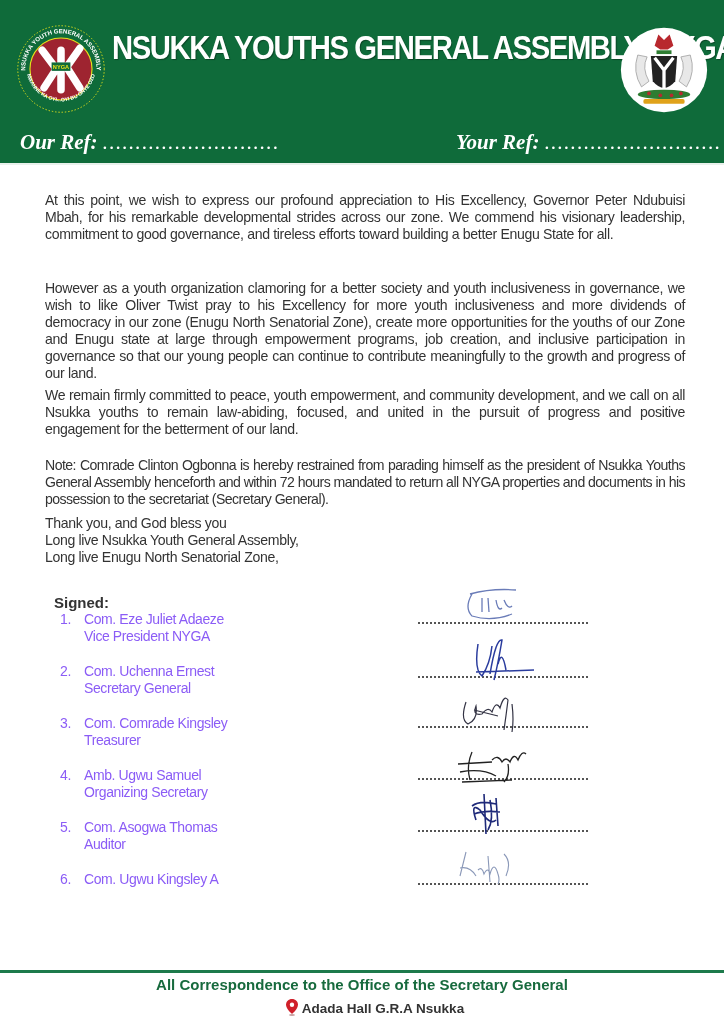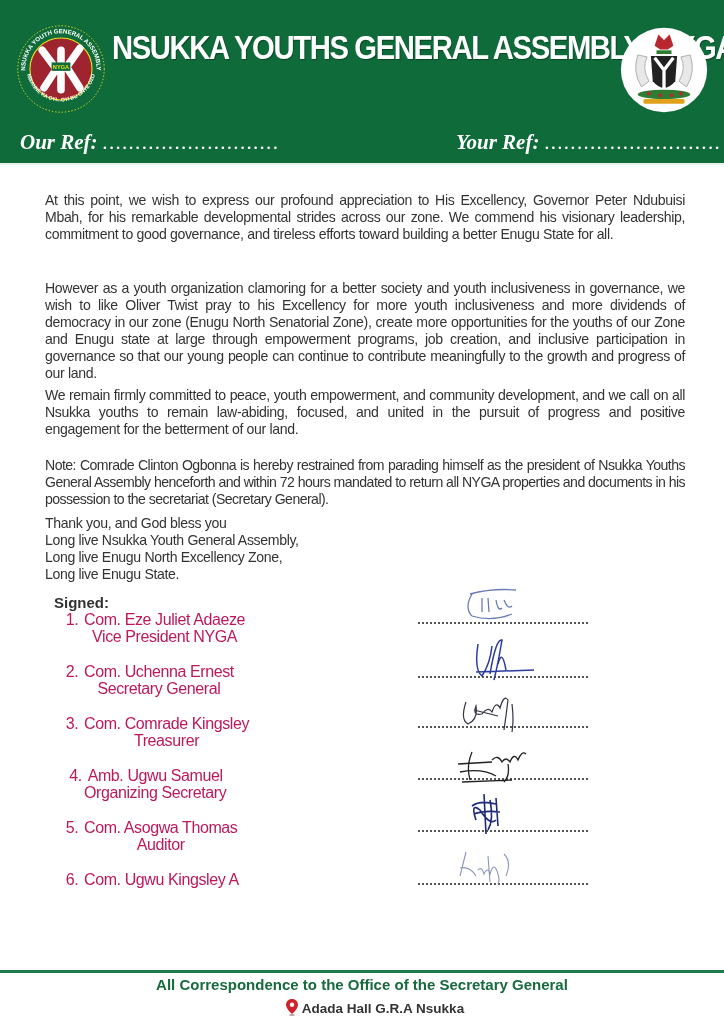--- a/index.html
+++ b/index.html
@@ -31,21 +31,21 @@
     .ref-yours { left: 456px; }
     .para { position: absolute; left: 45px; width: 640px; font-size: 14.1px; line-height: 17px; color: #333; text-align: justify; letter-spacing: -0.35px; }
     .p1 { top: 192px; }
     .p2 { top: 280px; }
     .p3 { top: 387px; }
     .p4 { top: 457px; letter-spacing: -0.55px; }
     .p5 { top: 515px; text-align: left; }
     .closing-line { display: block; }
 
     .signed-label { position: absolute; left: 45px; top: 594px; font-weight: bold; font-size: 15px; color: #333; margin-left: 9px; }
-    .signer { position: absolute; left: 60px; font-size: 16px; line-height: 17px; color: #be185d; letter-spacing: -0.4px; text-align: center; }
+    .signer { position: absolute; left: 60px; font-size: 14px; line-height: 17px; color: #8b5cf6; letter-spacing: -0.4px; }
     .signer .num { display: inline-block; width: 24px; }
     .signer .role { display: block; padding-left: 24px; }
     .sig-line { position: absolute; left: 418px; width: 170px; border-bottom: 2px dotted #555; height: 0; }
     .sig { position: absolute; }
 
     .footer-line { position: absolute; left: 0; top: 970px; width: 724px; height: 3px; background: #1d7a4b; }
     .footer-title { position: absolute; left: 0; top: 976px; width: 724px; text-align: center; font-weight: bold; font-size: 15px; color: #176a3d; }
     .footer-addr { position: absolute; left: 13px; top: 999px; width: 724px; text-align: center; font-weight: bold; font-size: 13.5px; color: #333; }
     .pin { display: inline-block; vertical-align: -3px; margin-right: 4px; }
   </style>
@@ -95,22 +95,21 @@
 </div>
 <div class="header-line"></div>
 
 <div class="para p1">At this point, we wish to express our profound appreciation to His Excellency, Governor Peter Ndubuisi Mbah, for his remarkable developmental strides across our zone. We commend his visionary leadership, commitment to good governance, and tireless efforts toward building a better Enugu State for all.</div>
 <div class="para p2">However as a youth organization clamoring for a better society and youth inclusiveness in governance, we wish to like Oliver Twist pray to his Excellency for more youth inclusiveness and more dividends of democracy in our zone (Enugu North Senatorial Zone), create more opportunities for the youths of our Zone and Enugu state at large through empowerment programs, job creation, and inclusive participation in governance so that our young people can continue to contribute meaningfully to the growth and progress of our land.</div>
 <div class="para p3">We remain firmly committed to peace, youth empowerment, and community development, and we call on all Nsukka youths to remain law-abiding, focused, and united in the pursuit of progress and positive engagement for the betterment of our land.</div>
 <div class="para p4">Note: Comrade Clinton Ogbonna is hereby restrained from parading himself as the president of Nsukka Youths General Assembly henceforth and within 72 hours mandated to return all NYGA properties and documents in his possession to the secretariat (Secretary General).</div>
 <div class="para p5">
   <span class="closing-line">Thank you, and God bless you</span>
   <span class="closing-line">Long live Nsukka Youth General Assembly,</span>
-  <span class="closing-line">Long live Enugu North Excellency Zone,</span>
-  <span class="closing-line">Long live Enugu State.</span>
+  <span class="closing-line">Long live Enugu North Senatorial Zone,</span>
 </div>
 
 <div class="signed-label">Signed:</div>
 
 <div class="signer" style="top:611px;">
   <span class="num">1.</span><span>Com. Eze Juliet Adaeze</span>
   <span class="role">Vice President NYGA</span>
 </div>
 <div class="sig-line" style="top:622px;"></div>
 <svg class="sig" style="left:462px;top:586px;" width="80" height="36" viewBox="0 0 80 36">

